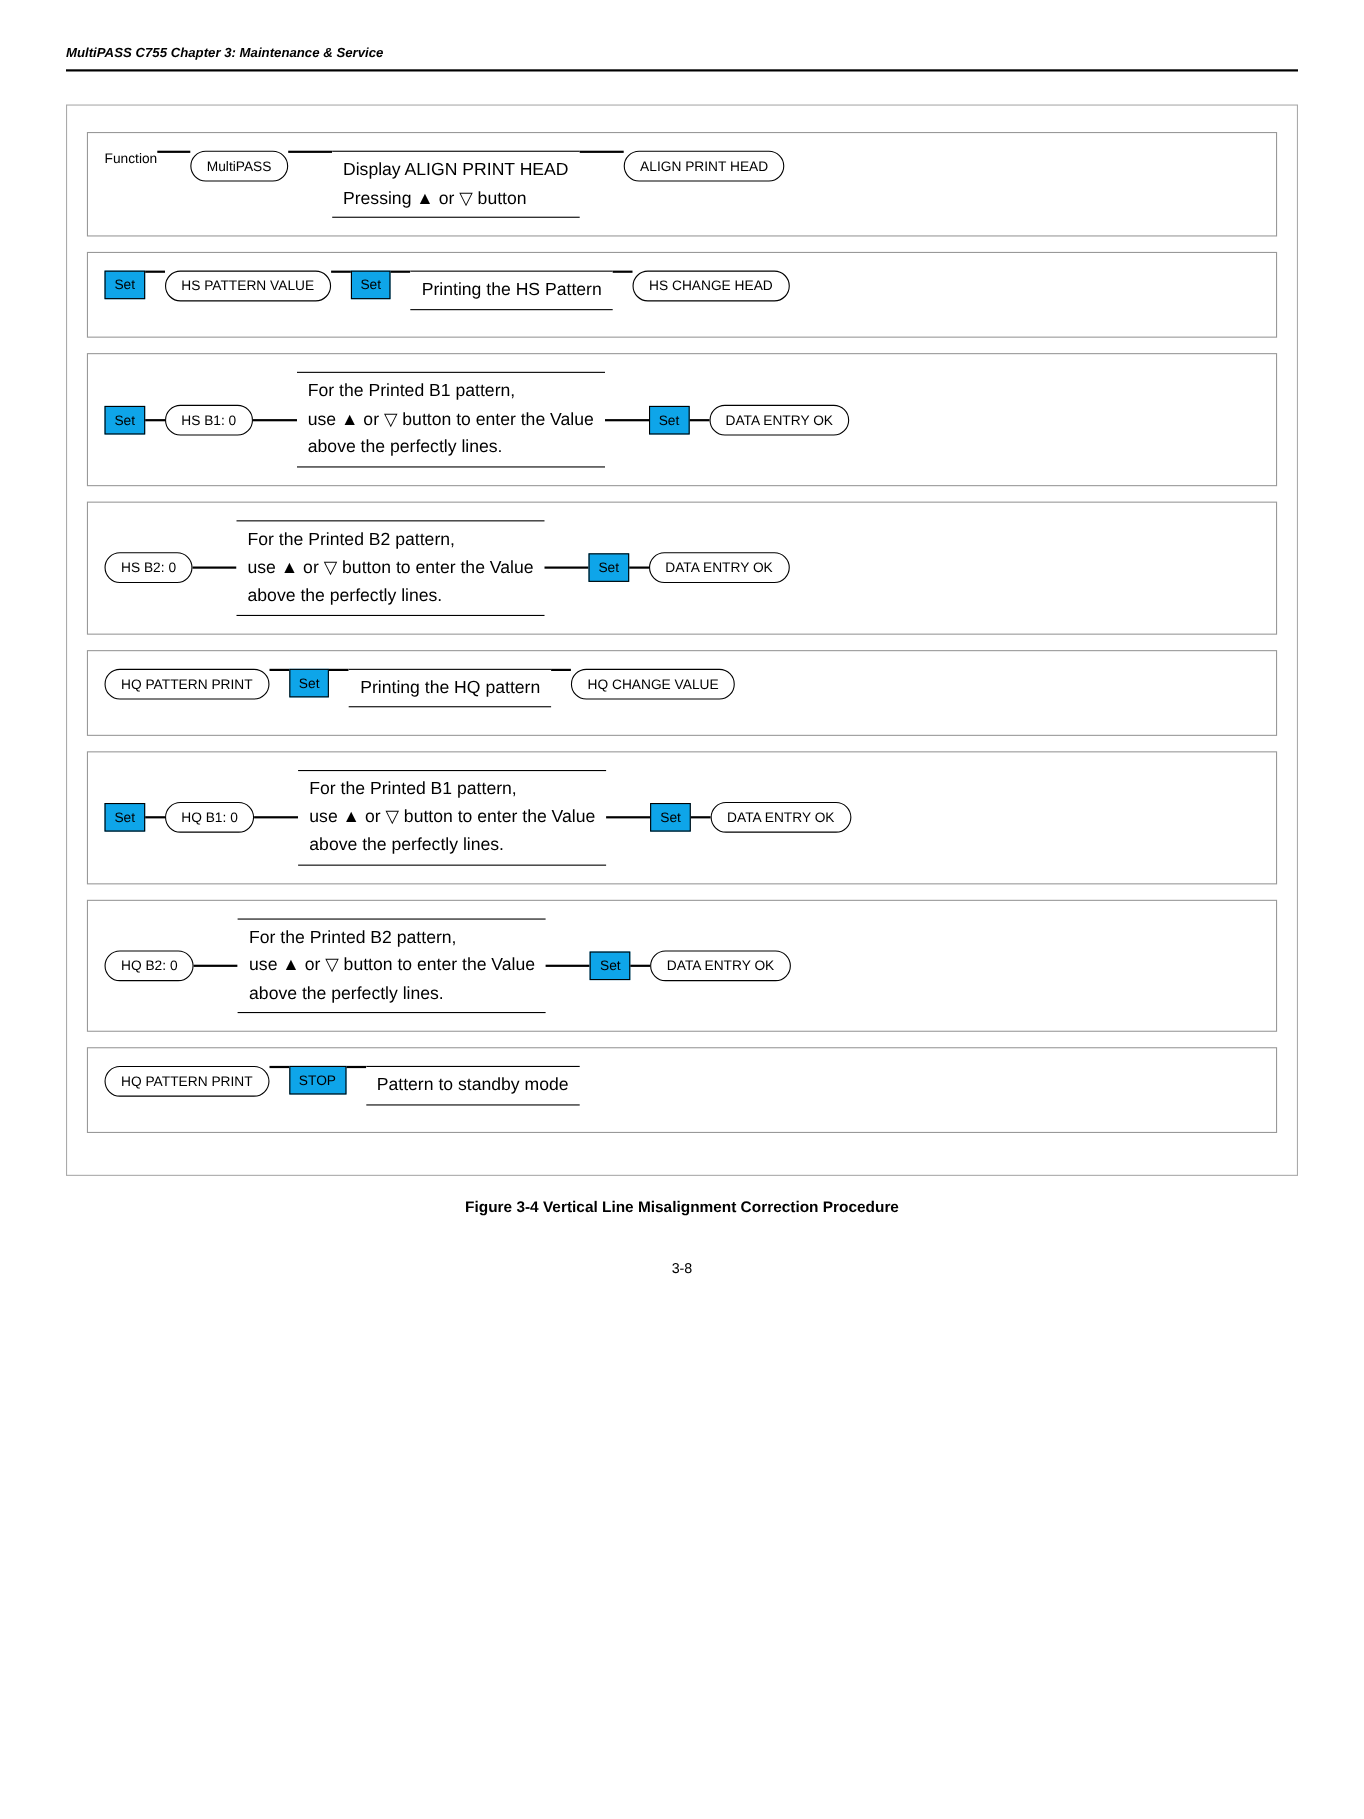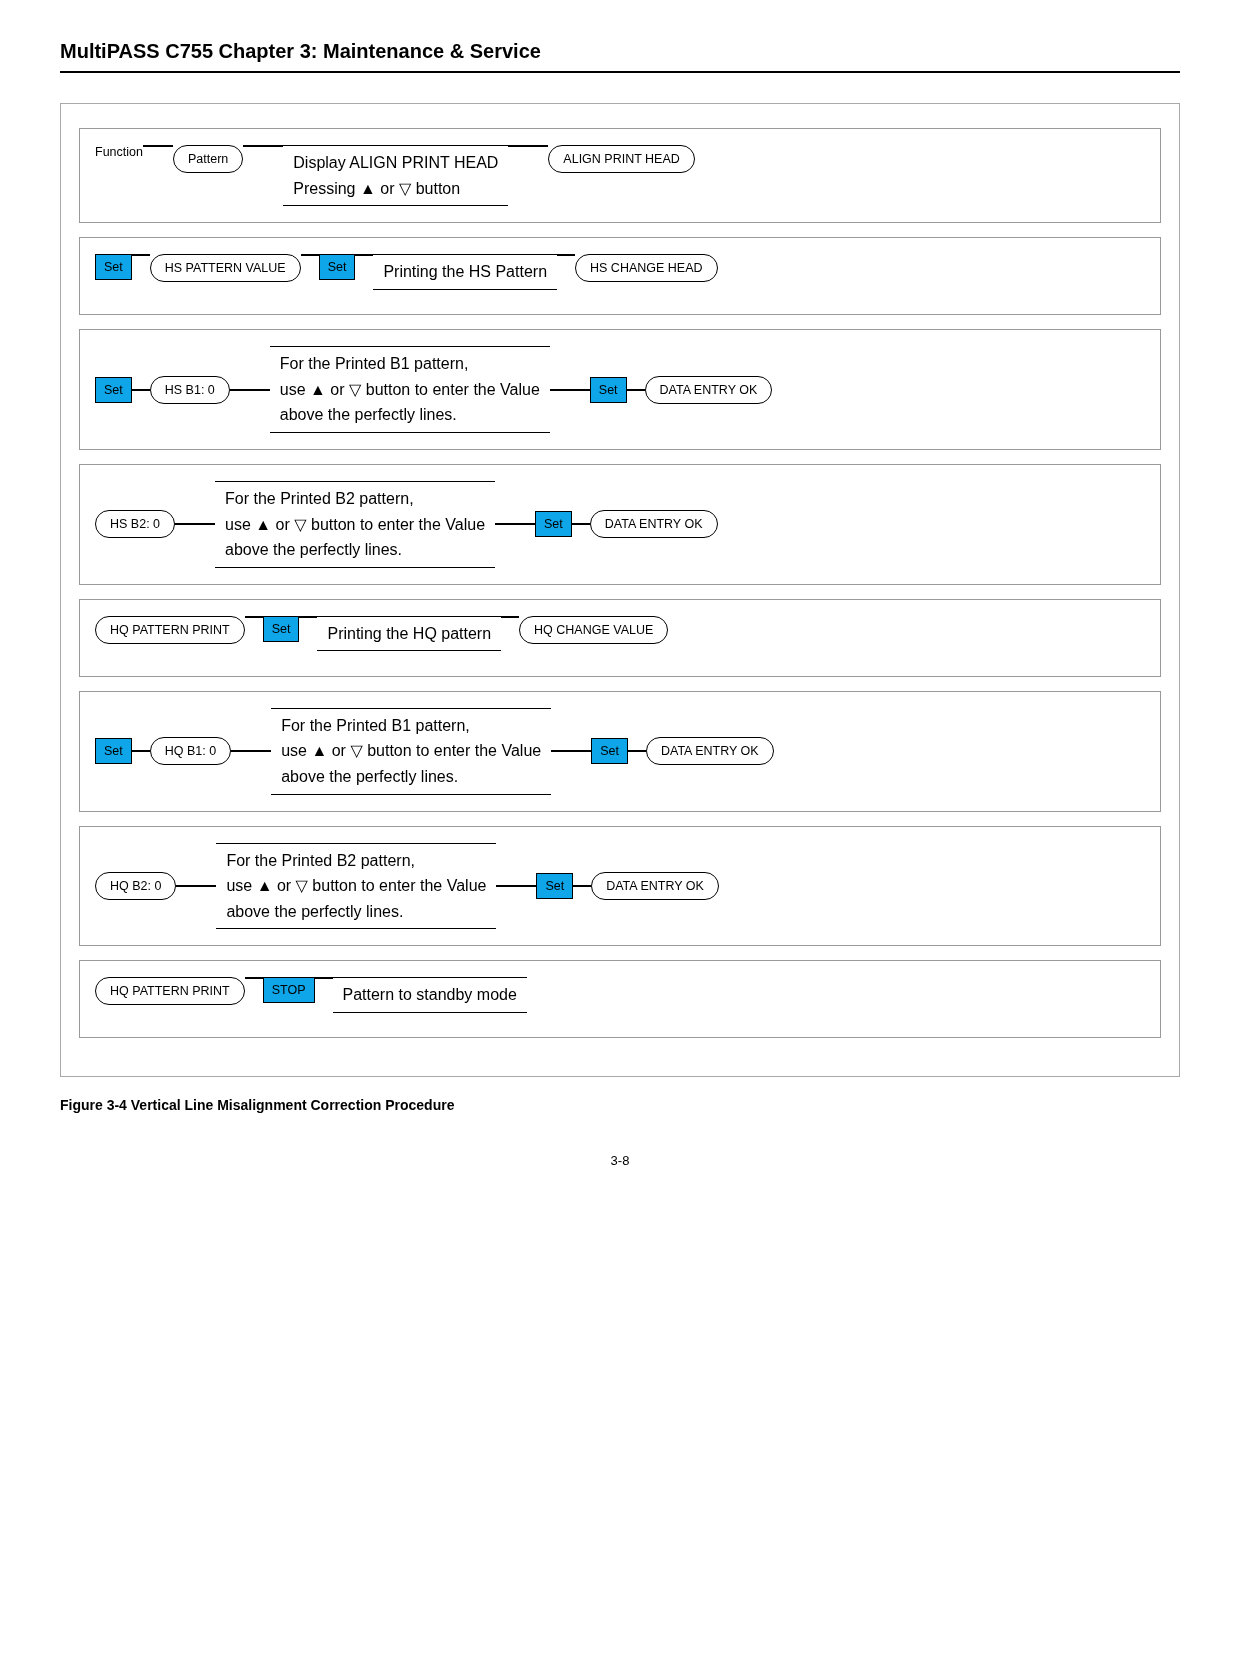--- a/index.html
+++ b/index.html
@@ -20,22 +20,23 @@
       position: relative;
     }
 
     .header {
       border-bottom: 2px solid #000;
       padding-bottom: 8px;
       margin-bottom: 30px;
     }
 
     .header-title {
+      font-style: italic;
       font-weight: bold;
-      font-size: 20px;
+      font-size: 12px;
     }
 
     
     .flow-row {
       display: flex;
       align-items: flex-start;
       margin-bottom: 18px;
       flex-wrap: nowrap;
       min-height: 44px;
     }
@@ -85,21 +86,21 @@
     }
 
     .label-plain {
       font-size: 12.5px;
       white-space: nowrap;
       flex-shrink: 0;
     }
 
     
     .figure-caption {
-      text-align: left;
+      text-align: center;
       font-weight: bold;
       font-size: 14px;
       margin-top: 20px;
     }
 
     .page-number {
       text-align: center;
       font-size: 13px;
       margin-top: 40px;
     }
@@ -131,21 +132,21 @@
   <div class="header">
     <span class="header-title">MultiPASS C755  Chapter 3: Maintenance &amp; Service</span>
   </div>
 
   <div style="border:1.5px solid #aaa; padding: 24px 18px; margin-bottom: 18px;">
 
     <div class="flow-section">
       <div class="flow-row">
         <span class="label-plain">Function</span>
         <div class="h-line"></div>
-        <div class="rounded-box">Pattern</div>
+        <div class="rounded-box">MultiPASS</div>
         <div class="h-line-med"></div>
         <div class="ml-bracket">
           Display ALIGN PRINT HEAD<br>
           Pressing ▲ or ▽ button
         </div>
         <div class="h-line-med"></div>
         <div class="rounded-box">ALIGN PRINT HEAD</div>
       </div>
     </div>
 

